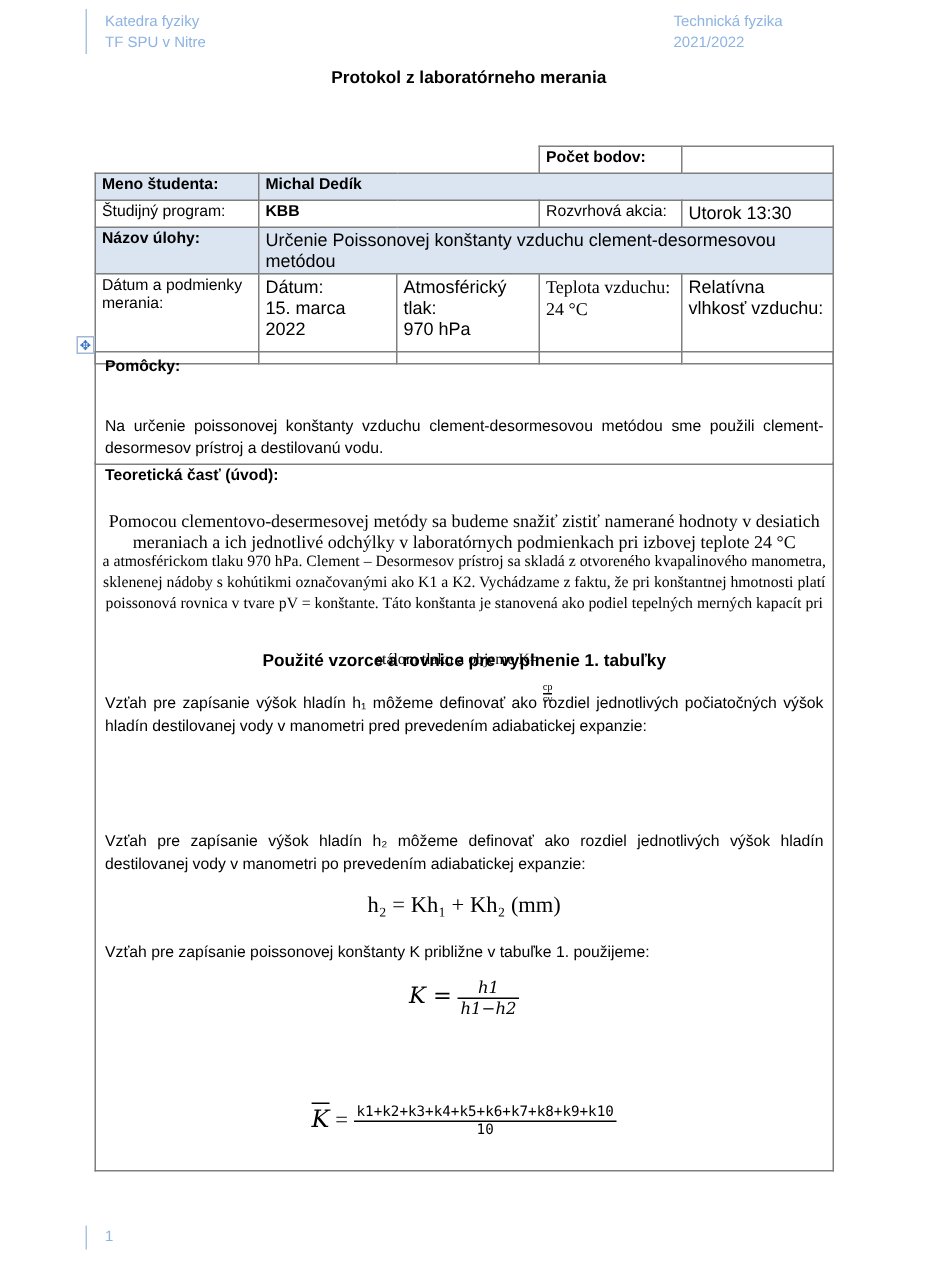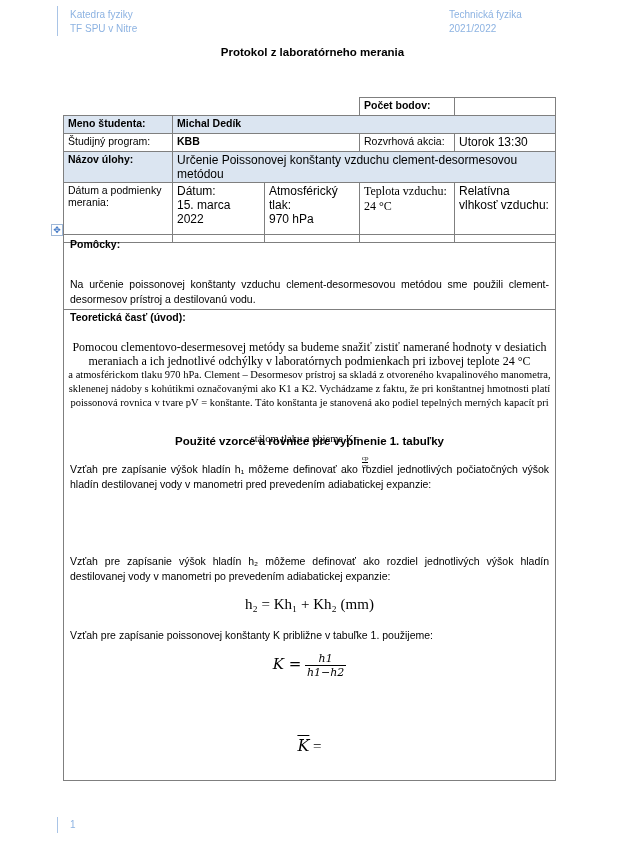--- a/index.html
+++ b/index.html
@@ -153,17 +153,21 @@
     <span class="frac">
       <span class="num">h1</span>
       <span>h1−h2</span>
     </span>
   </div>
 
 
   <div class="abs formula" style="top:428px">
     <span class="kbar" style="font-size:16px">K</span>
     <span style="font-size:15px">=</span>
+    <span class="frac mono">
+      <span class="num">k1+k2+k3+k4+k5+k6+k7+k8+k9+k10</span>
+      <span>10</span>
+    </span>
   </div>
 </div>
 
 <div class="footer-bar"></div>
 <div class="footer-num">1</div>
 
 </body></html>

